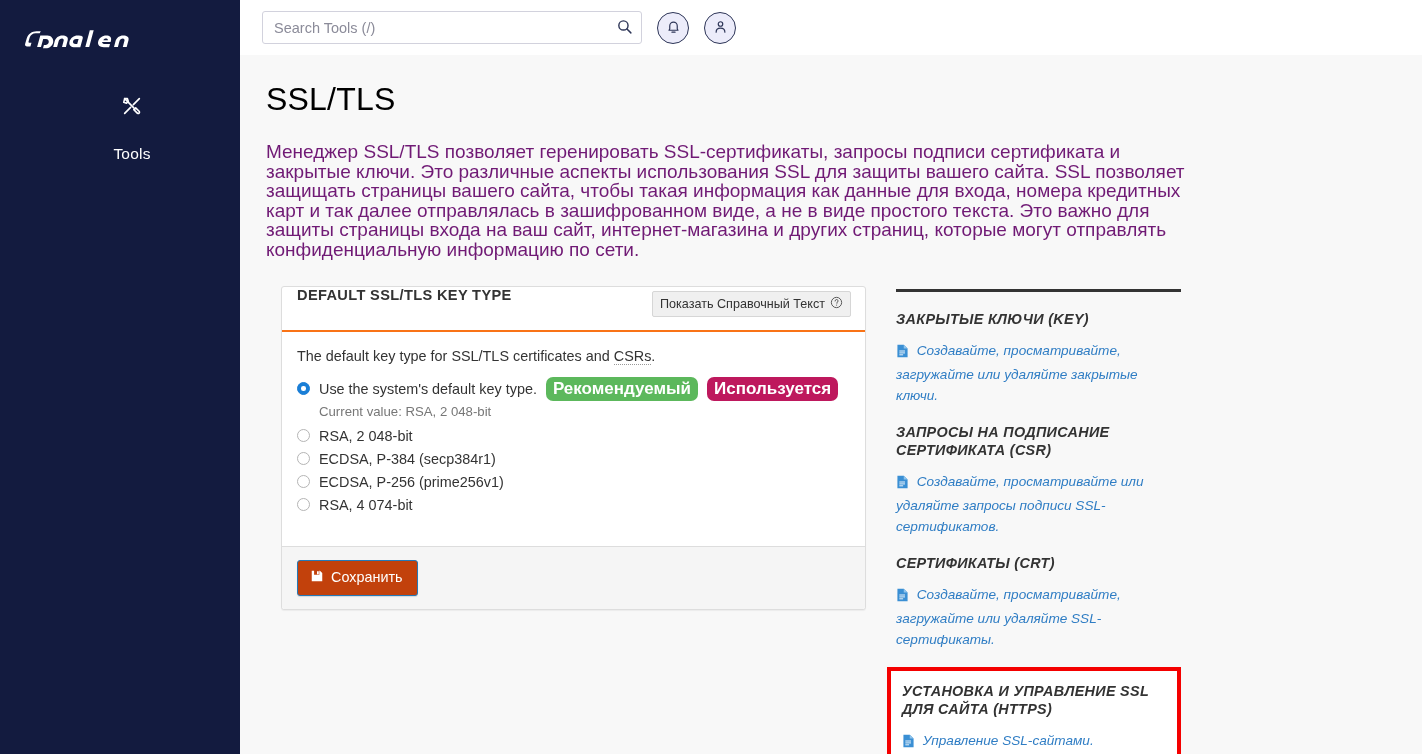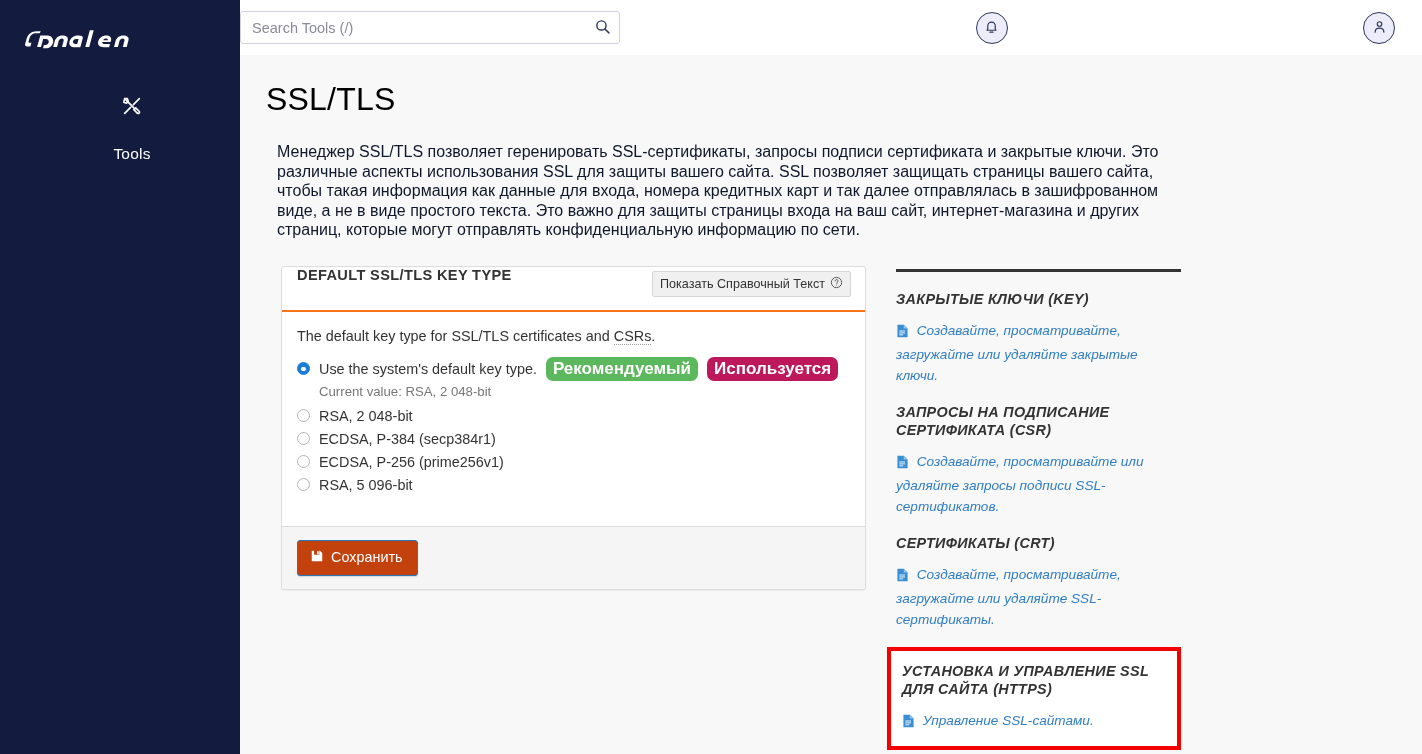--- a/index.html
+++ b/index.html
@@ -23,22 +23,22 @@
     padding: 7px 0 7px 24px; cursor: pointer; flex-direction: column;
   }
   .nav-item .nav-icon { width: 22px; height: 22px; display: block; flex: 0 0 22px; }
   .nav-label { font-size: 15.5px; color: #ffffff; letter-spacing: .2px; }
 
   
   .right { flex: 1 1 auto; display: flex; flex-direction: column; height: 754px; min-width: 0; }
 
   .topbar {
     height: 55px; flex: 0 0 55px; background: #ffffff;
-    display: flex; align-items: center; justify-content: space-between;
-    padding-right: 27px; gap: 15px;
+    display: flex; align-items: center; justify-content: flex-start;
+    padding-right: 27px; gap: 15px; padding-left: 22px;
   }
   .search-wrap {
     width: 380px; height: 33px; position: relative;
     border: 1px solid #d2d2dd; border-radius: 3px; background: #fff;
     display: flex; align-items: center;
   }
   .search-input {
     border: 0; outline: 0; background: transparent;
     font-family: "Liberation Sans", sans-serif;
     font-size: 14.5px; color: #333; width: 100%;
@@ -59,22 +59,22 @@
 
   .content {
     flex: 1 1 auto; background: #f8f8f8;
     padding: 0 0 0 0; overflow: hidden; position: relative;
   }
   .page-title {
     font-size: 32px; font-weight: 400; color: #000000;
     padding: 26px 0 0 26px; letter-spacing: .2px;
   }
   .desc {
-    margin: 24px 26px 0 37px; max-width: 920px;
-    font-size: 16px; line-height: 19.6px; color: #0f172a;
+    margin: 24px 26px 0 26px; max-width: 920px;
+    font-size: 19px; line-height: 19.6px; color: #701a75;
   }
 
   .columns { display: flex; margin: 26px 26px 0 26px; gap: 30px; align-items: flex-start; }
   .col-left { width: 600px; flex: 0 0 600px; padding-left: 15px; }
   .col-right { width: 285px; flex: 0 0 285px; padding-top: 3px; font-style: italic; }
 
   
   .panel {
     background: #ffffff; border: 1px solid #dddddd; border-radius: 3px;
     box-shadow: 0 1px 1px rgba(0,0,0,.05);
@@ -259,21 +259,21 @@
                 <div class="radio-row">
                   <span class="radio"></span>
                   <span class="radio-label">ECDSA, P-384 (secp384r1)</span>
                 </div>
                 <div class="radio-row">
                   <span class="radio"></span>
                   <span class="radio-label">ECDSA, P-256 (prime256v1)</span>
                 </div>
                 <div class="radio-row">
                   <span class="radio"></span>
-                  <span class="radio-label">RSA, 5 096-bit</span>
+                  <span class="radio-label">RSA, 4 074-bit</span>
                 </div>
               </div>
             </div>
 
             <div class="panel-foot">
               <button class="btn-save">
                 <span>
                   <svg width="14" height="14" viewBox="0 0 24 24" fill="#ffffff">
                     <path d="M3 3h14l4 4v14H3V3zm4 0v7h9V3H7zm5 1h3v5h-3V4zM6 13h12v8H6v-8z"></path>
                   </svg>

